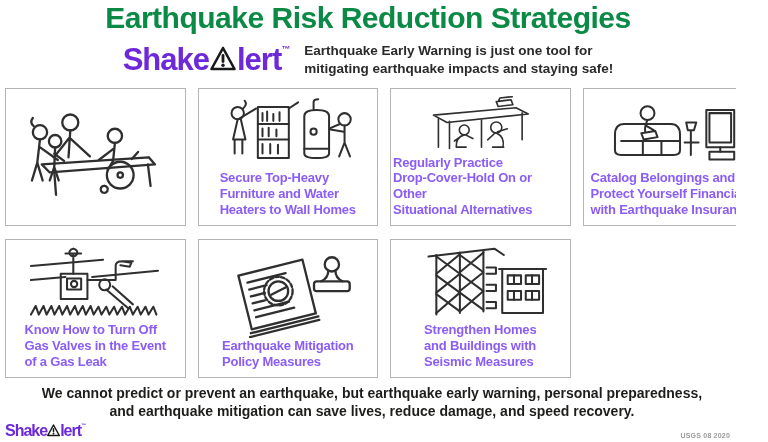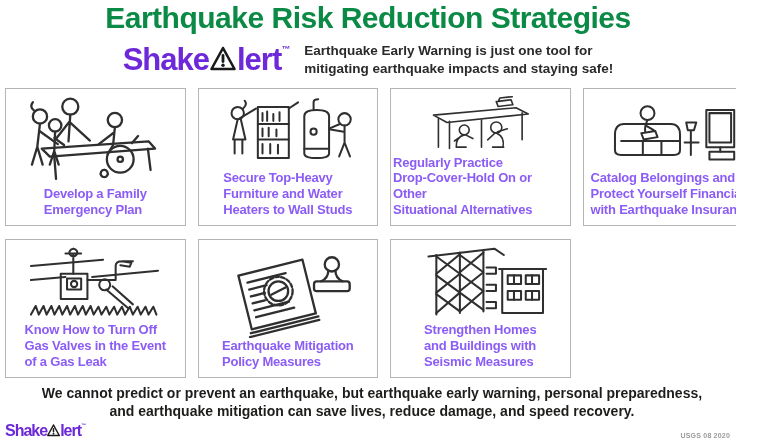--- a/index.html
+++ b/index.html
@@ -92,22 +92,20 @@
           <path d="M62 22 L60 52 M61 30 L84 51 M61 30 L46 49"></path>
           <circle cx="45" cy="34" r="7"></circle>
           <path d="M45 41 L44 63 M44 63 L39 78 M44 63 L49 78 M44 48 L55 56"></path>
           <circle cx="112" cy="28" r="8"></circle>
           <path d="M112 36 L110 56 M111 42 L94 55 M110 56 L104 66"></path>
           <circle cx="118" cy="72" r="15"></circle>
           <circle cx="118" cy="72" r="3"></circle>
           <path d="M100 84 a4 4 0 1 0 0.1 0 M131 54 L138 46"></path>
         </svg>
       </div>
-      <div class="caption">Develop a Family
-Emergency Plan</div>
     </div>
 
 
     <div class="panel">
       <div class="illus">
         <svg viewBox="0 0 180 100" class="line-art">
           <rect x="52" y="18" width="40" height="66"></rect>
           <path d="M52 40 h40 M52 60 h40"></path>
           <path d="M58 26 v10 M64 24 v12 M72 27 v9 M80 25 v11 M58 46 v10 M66 45 v11 M76 47 v9 M58 66 v12 M68 66 v12 M78 67 v11"></path>
           <path d="M92 20 L104 12"></path>
@@ -116,21 +114,21 @@
           <path d="M112 30 q0 -8 16 -8 q16 0 16 8 v48 q0 6 -16 6 q-16 0 -16 -6 Z"></path>
           <path d="M112 72 h32 M124 22 v-10 q0 -4 6 -4"></path>
           <circle cx="124" cy="50" r="4"></circle>
           <path d="M144 46 L158 40"></path>
           <circle cx="164" cy="34" r="8"></circle>
           <path d="M164 42 v22 M163 50 L146 47 M164 64 L157 82 M164 64 L171 82"></path>
         </svg>
       </div>
       <div class="caption">Secure Top-Heavy
 Furniture and Water
-Heaters to Wall Studs</div>
+Heaters to Wall Homes</div>
     </div>
 
     <div class="panel">
       <div class="illus">
         <svg viewBox="0 0 180 100" class="line-art">
           <path d="M14 36 L148 24 L168 34 L36 48 Z"></path>
           <path d="M22 42 L22 88 M158 32 L158 76 M92 44 L92 88 M40 46 L40 90"></path>
           <path d="M116 14 l24 -3 l3 8 l-24 3 z M120 12 l2 -4 l20 -2"></path>
           <circle cx="64" cy="60" r="8"></circle>
           <path d="M64 68 q-14 4 -13 20 M51 88 h16 M62 68 L48 78 M66 68 L78 74"></path>

